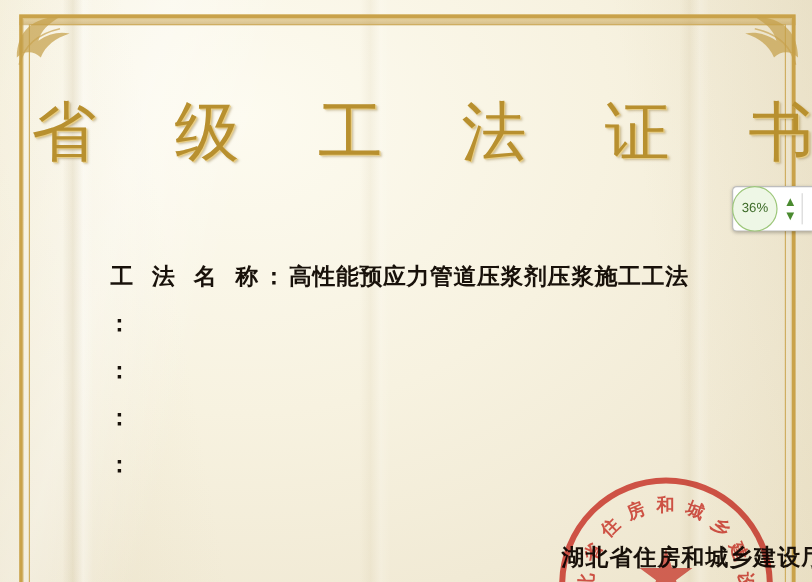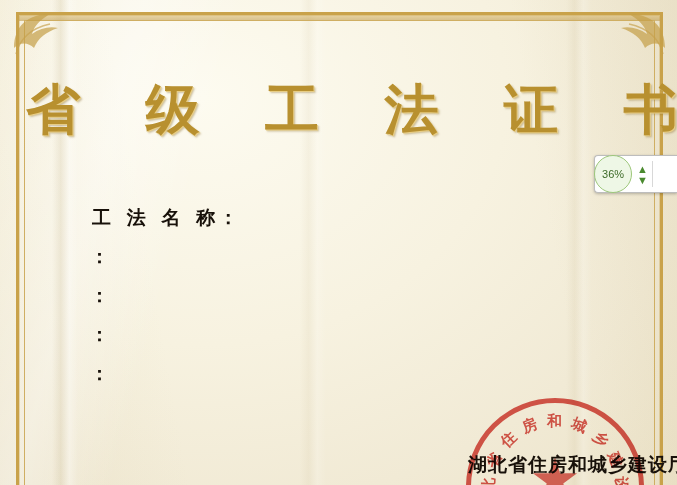--- a/index.html
+++ b/index.html
@@ -88,39 +88,39 @@
   
   .title {
     position: absolute;
     left: 0;
     right: 0;
     top: 74px;
     text-align: center;
     font-size: 54px;
     letter-spacing: 26px;
     text-indent: 26px;
-    font-weight: bold;
+    font-weight: normal;
     color: #b8902f;
     text-shadow:
       1px 1px 0 #e7cd86,
       2px 2px 2px rgba(120,88,18,.35);
     font-family: "Liberation Serif", "DejaVu Serif", serif;
     white-space: nowrap;
   }
 
   
   .fields {
     position: absolute;
     left: 92px;
     right: 40px;
     top: 205px;
   }
   .row {
     display: flex;
-    align-items: flex-start;
+    align-items: flex-end;
     height: 39px;
     white-space: nowrap;
   }
   .label {
     font-size: 19px;
     color: #18110a;
     letter-spacing: 5.5px;
     font-weight: bold;
     flex: none;
   }
@@ -205,21 +205,21 @@
     right: 0px;
     top: 155px;
     height: 36px;
     display: flex;
     align-items: center;
     background: #ffffff;
     border: 1px solid #bdbdbd;
     border-right: none;
     border-radius: 4px 0 0 4px;
     box-shadow: 0 1px 3px rgba(0,0,0,.25);
-    padding: 0 20px 0 0;
+    padding: 0 4px 0 0;
   }
   .zoom-bubble {
     width: 36px;
     height: 36px;
     border-radius: 50%;
     background: #eef7e6;
     border: 1px solid #9dc77a;
     color: #3d6b28;
     font-family: "Liberation Sans", sans-serif;
     font-size: 11px;
@@ -271,20 +271,21 @@
     <path d="M6 46 C10 30 22 20 40 16" stroke="currentColor" stroke-width="1.4" fill="none" opacity=".7"></path>
   </svg>
 
   <div class="title">省 级 工 法 证 书</div>
 
   <div class="fields">
 
     <div class="row">
       <span class="label">工 法 名 称</span>
       <span class="colon">：</span>
+      <span class="value">高性能预应力管道压浆剂压浆施工工法</span>
     </div>
 
     <div class="row">
       <span class="colon">：</span>
     </div>
 
     <div class="row">
       <span class="colon">：</span>
     </div>
 

